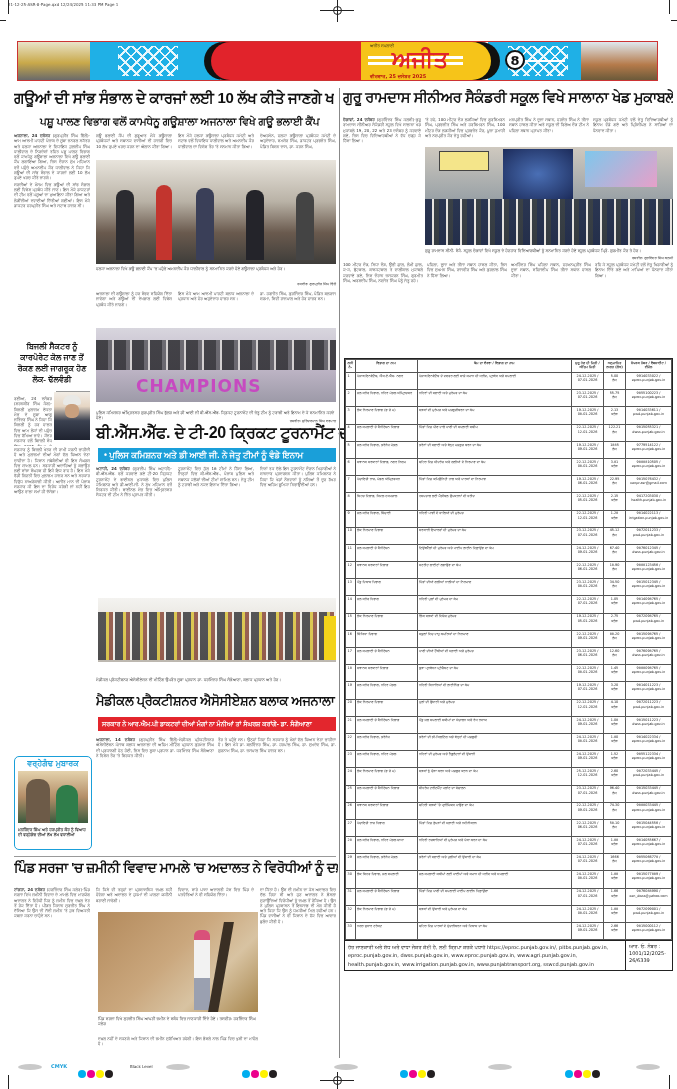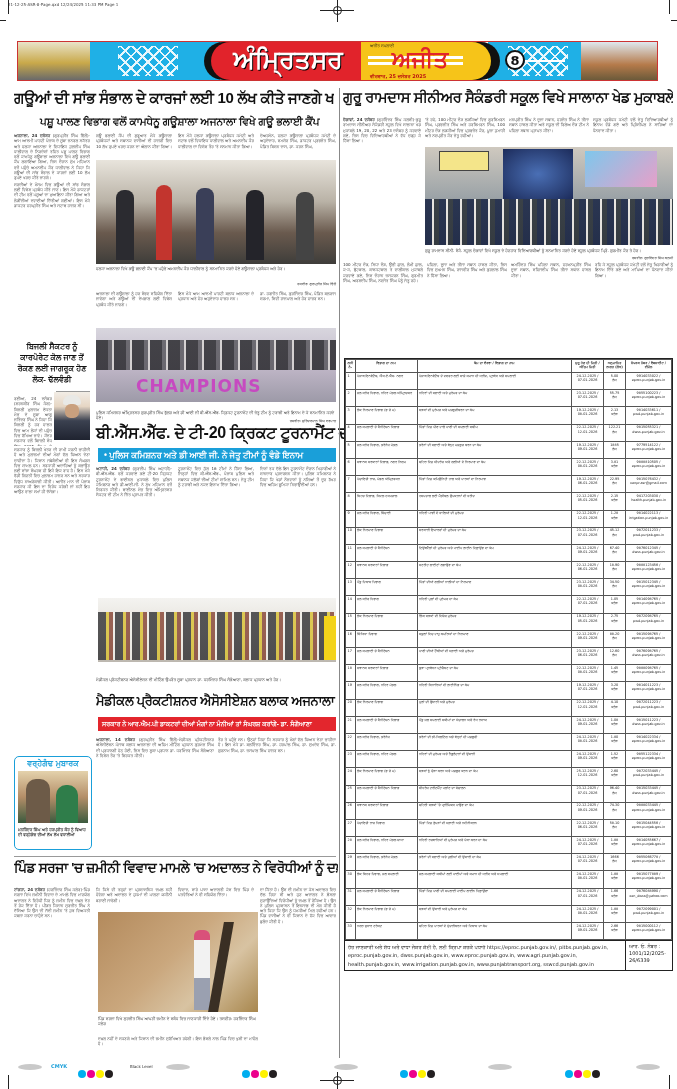--- a/index.html
+++ b/index.html
@@ -73,21 +73,20 @@
   <div class="abs mh-photo-left"></div>
   <div class="abs mh-band-l"></div>
   <div class="abs mh-diamonds" style="left:100px;"></div>
   <div class="abs mh-band-r"></div>
   <div class="abs mh-diamonds" style="left:490px;"></div>
   <div class="abs mh-photo-right"></div>
   <div class="abs mh-pill"></div>
   <div class="abs mh-red"></div>
   <div class="abs mh-yellow"></div>
   <div class="abs mh-stripes"></div>
-  <div class="abs mh-title-a">ਅੰਮ੍ਰਿਤਸਰ</div>
   <div class="abs mh-small">ਅਜੀਤ ਸਪਲਾਈ</div>
   <div class="abs mh-title-b">ਅਜੀਤ</div>
   <div class="abs mh-date">ਵੀਰਵਾਰ, 25 ਦਸੰਬਰ 2025</div>
   <div class="abs mh-page-line"></div>
   <div class="abs mh-page">8</div>
 </div>
 
 <div class="abs hl1" style="left:14px;top:89px;font-size:15px;width:320px;overflow:hidden;">ਗਊਆਂ ਦੀ ਸਾਂਭ ਸੰਭਾਲ ਦੇ ਕਾਰਜਾਂ ਲਈ 10 ਲੱਖ ਕੀਤੇ ਜਾਣਗੇ ਖਰਚ-ਅਮਨਦੀਪ ਕੌਰ ਧਾਲੀਵਾਲ</div>
 <div class="abs sub-hl" style="left:40px;top:115px;font-size:10.5px;">ਪਸ਼ੂ ਪਾਲਣ ਵਿਭਾਗ ਵਲੋਂ ਕਾਮਧੇਨੂ ਗਊਸ਼ਾਲਾ ਅਜਨਾਲਾ ਵਿਖੇ ਗਊ ਭਲਾਈ ਕੈਂਪ</div>
 

